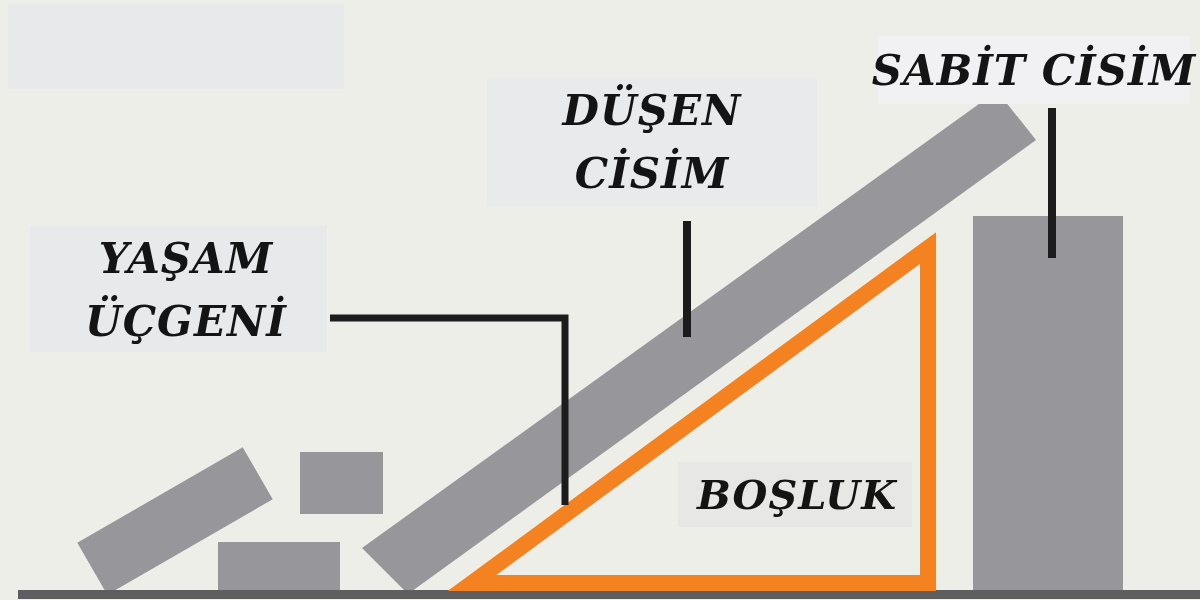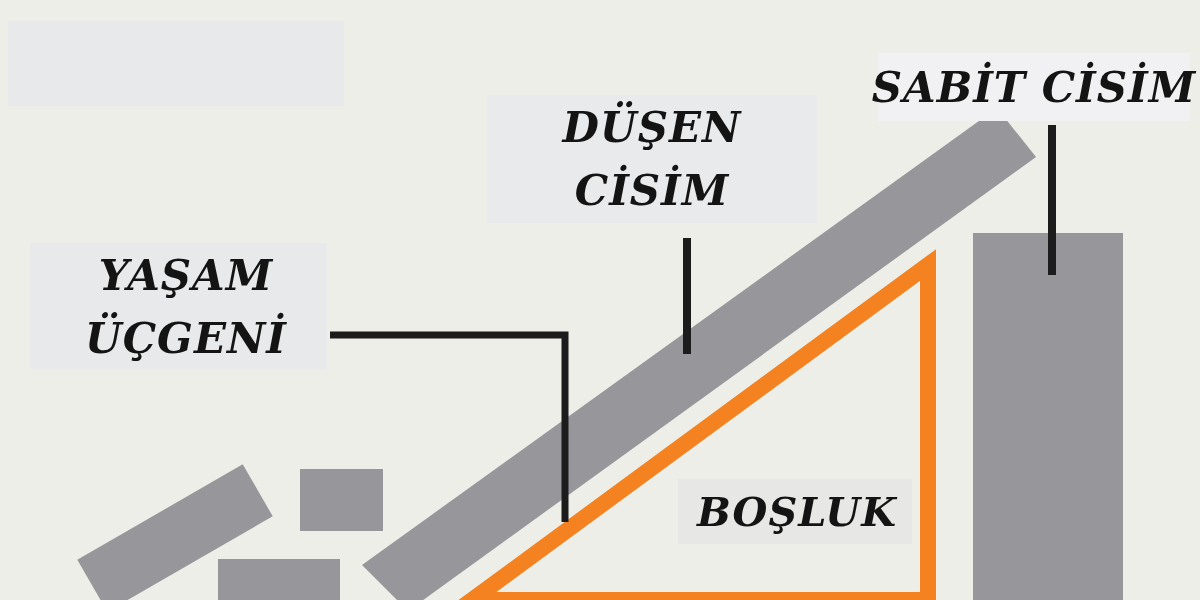--- a/index.html
+++ b/index.html
@@ -8,21 +8,20 @@
     width: 1200px;
     height: 600px;
     overflow: hidden;
     background: #EDEEE8;
     font-family: "DejaVu Serif", serif;
   }
   .stage {
     position: relative;
     width: 1200px;
     height: 456px;
-    margin-top: 17px;
   }
   svg { display: block; }
   .diagram-label {
     font-family: "DejaVu Serif", serif;
     font-weight: bold;
     font-style: italic;
     letter-spacing: 1px;
   }
 </style>
 </head>

